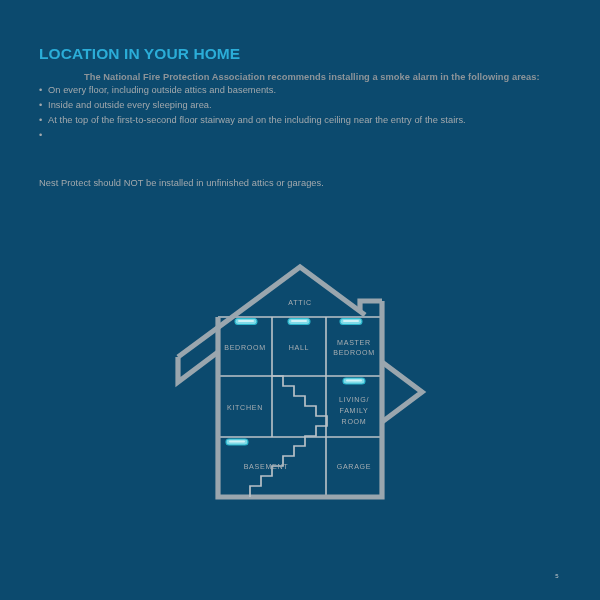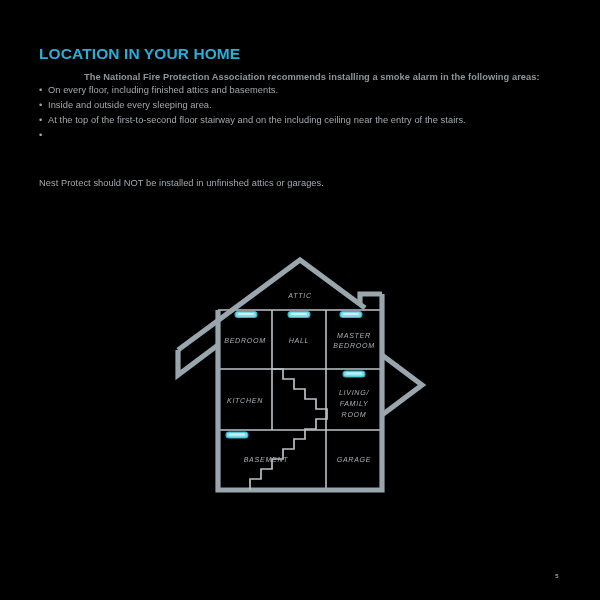--- a/index.html
+++ b/index.html
@@ -15,21 +15,21 @@
     font-family: "Liberation Sans", sans-serif;
     position: relative;
     color: #9aa0a6;
   }
 
   .page {
     position: absolute;
     left: 0; top: 0;
     width: 600px;
     height: 600px;
-    background: #000000;
+    background: #0c4a6e;
   }
 
   
   .page-title {
     position: absolute;
     left: 39px;
     top: 35px;
     font-size: 15.5px;
     font-weight: bold;
     letter-spacing: 0.1px;
@@ -84,24 +84,23 @@
     color: #a3a9ad;
     line-height: 14.5px;
     letter-spacing: 0.05px;
   }
   .closing div { white-space: nowrap; }
 
   
   .diagram {
     position: absolute;
     left: 160px;
-    top: 248px;
+    top: 255px;
     width: 280px;
     height: 260px;
-    font-style: italic;
   }
   .diagram svg { display: block; }
 
   .room-label {
     font-family: "Liberation Sans", sans-serif;
     font-size: 7.1px;
     fill: #a8aeb2;
     letter-spacing: 0.7px;
     text-anchor: middle;
     dominant-baseline: middle;
@@ -122,21 +121,21 @@
 
 <div class="page">
 
   <h1 class="page-title">LOCATION IN YOUR HOME</h1>
 
   <p class="intro">The National Fire Protection Association recommends installing a smoke alarm in the following areas:</p>
 
   <ul class="bullet-list">
     <li>
       <span class="dot">•</span>
-      <span>On every floor, including finished attics and basements.</span>
+      <span>On every floor, including outside attics and basements.</span>
     </li>
     <li>
       <span class="dot">•</span>
       <span>Inside and outside every sleeping area.</span>
     </li>
     <li>
       <span class="dot">•</span>
       <span>At the top of the first-to-second floor stairway and on the including ceiling near the entry of the stairs.</span>
     </li>
     <li>

